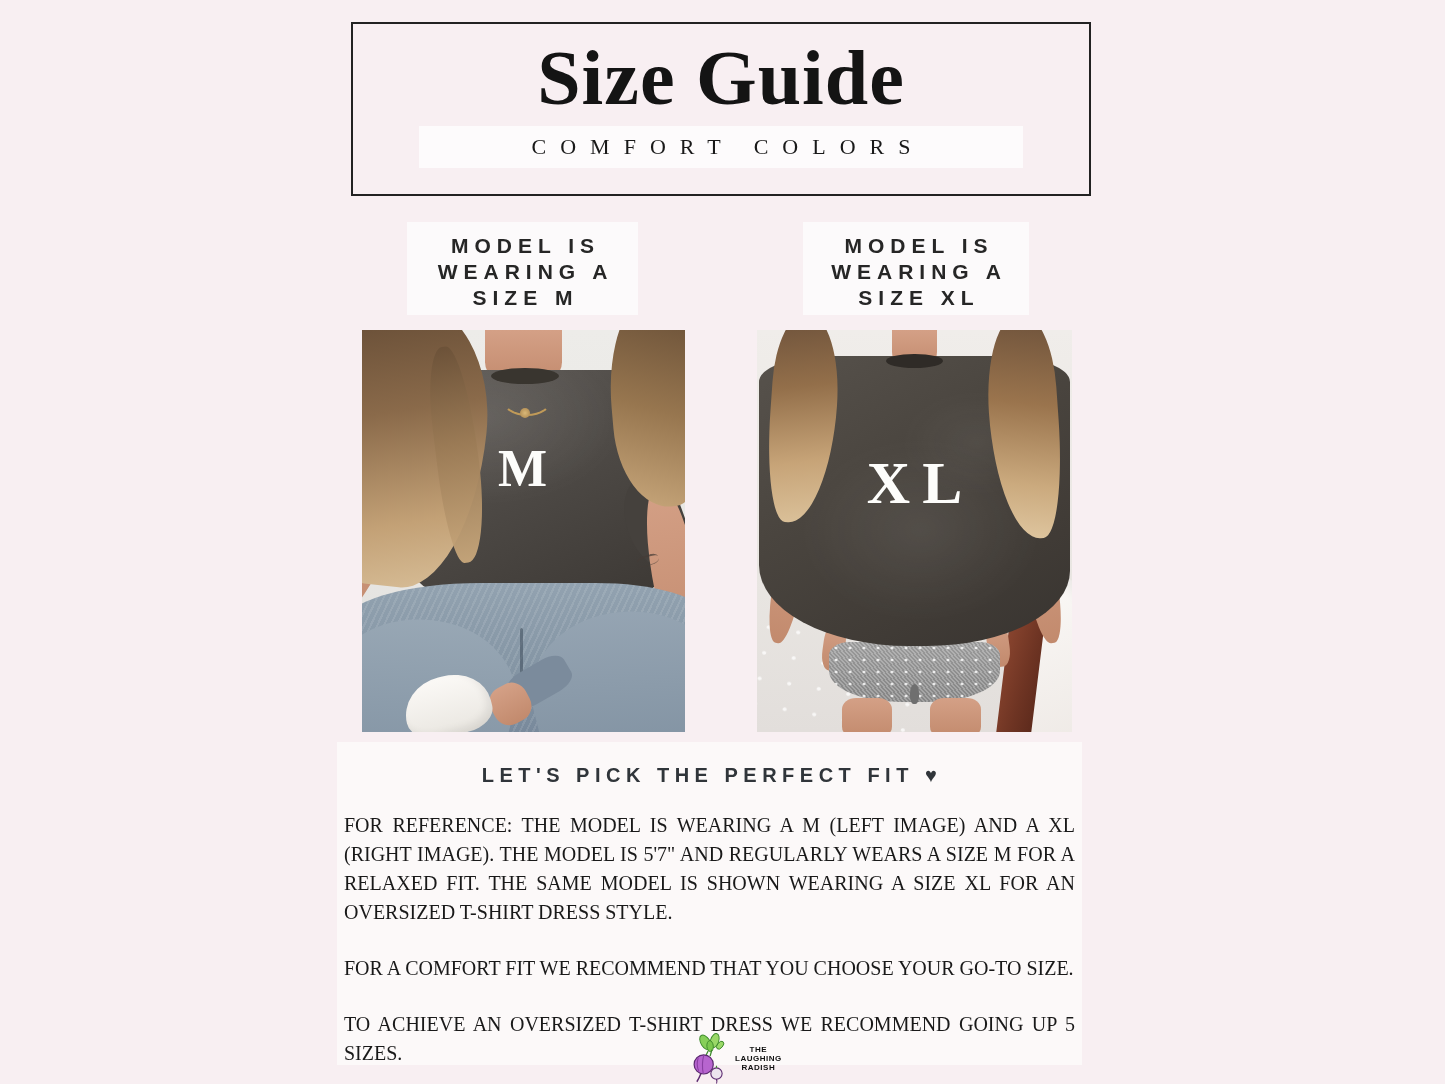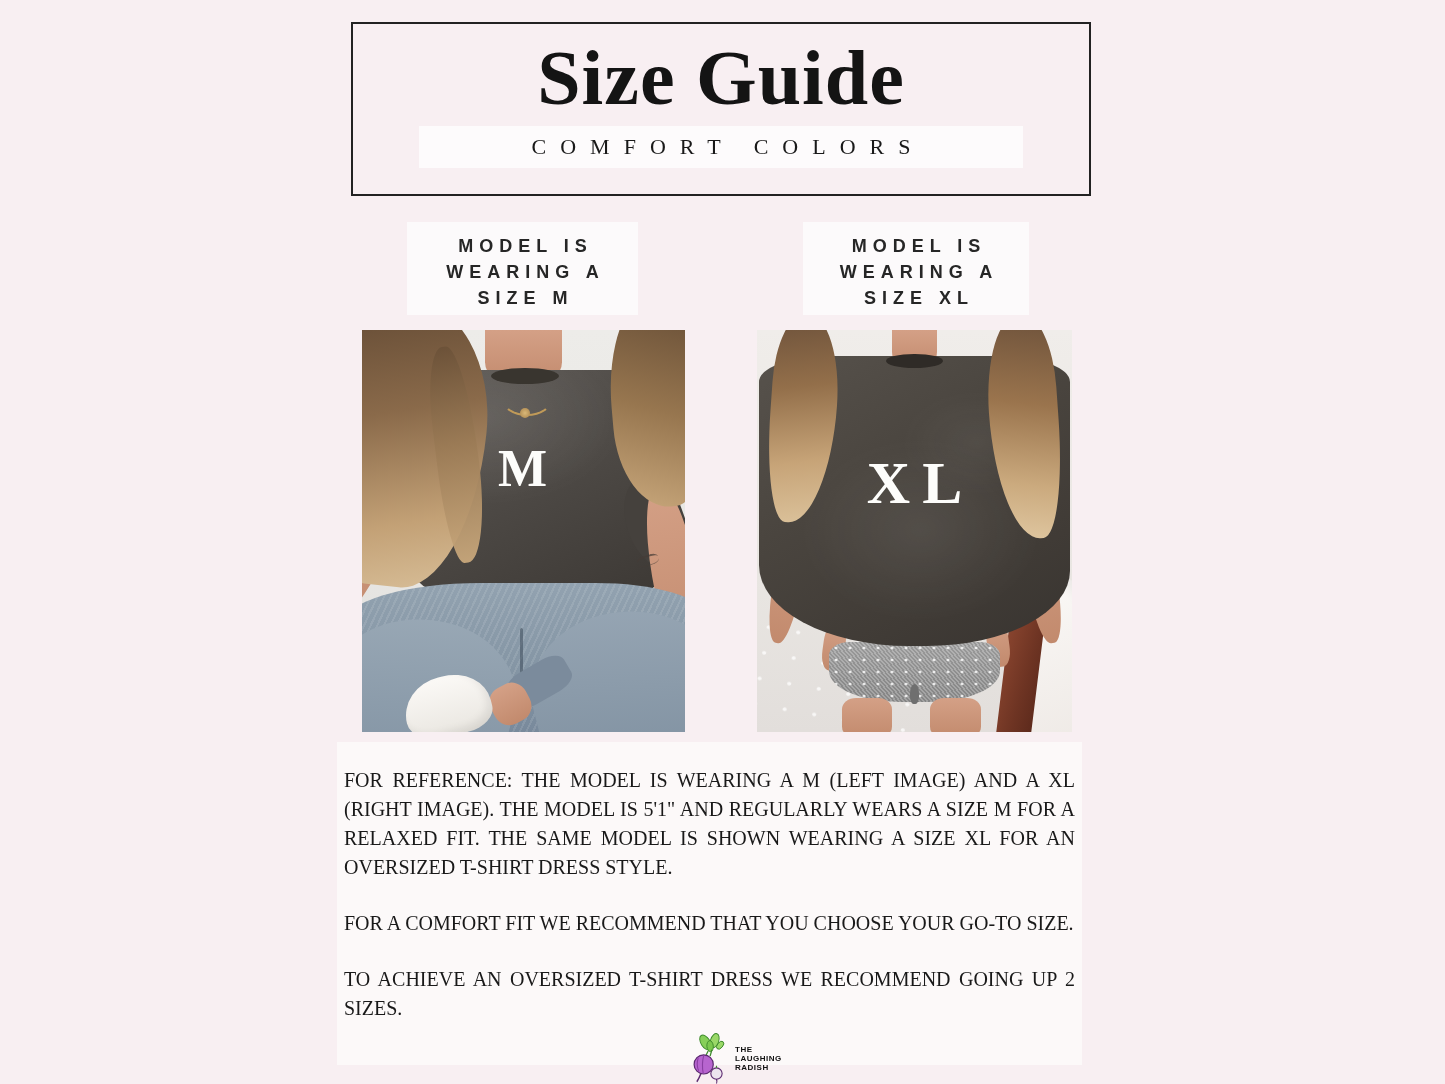--- a/index.html
+++ b/index.html
@@ -25,21 +25,21 @@
   }
   .subtitle {
     font-family:"Liberation Serif","DejaVu Serif",serif;
     font-size:22px; letter-spacing:14px; padding-left:14px; color:#191919;
   }
 
   
   .model-label {
     position:absolute; top:222px; height:93px; background:#fcfafb;
     box-sizing:border-box; padding-top:11px; text-align:center;
-    white-space:pre-line; font-weight:700; font-size:18px; line-height:26px;
+    white-space:pre-line; font-weight:700; font-size:21px; line-height:26px;
     letter-spacing:6px; padding-left:6px; color:#262626;
   }
   .model-label.m  { left:407px; width:231px; }
   .model-label.xl { left:803px; width:226px; }
 
   
   .photo { position:absolute; top:330px; height:402px; overflow:hidden; }
   .photo.m  { left:362px; width:323px; }
   .photo.xl { left:757px; width:315px; }
   .photo div { position:absolute; }
@@ -181,21 +181,21 @@
     margin:27px 7px 0 7px; text-align:justify; color:#191919;
     font-family:"Liberation Serif","DejaVu Serif",serif;
     font-size:20px; line-height:29px; font-stretch:condensed;
   }
   .fit-par.first { margin-top:24px; }
 
   
   .logo { position:absolute; left:690px; top:1032px; display:flex; align-items:center; gap:3px; }
   .logo-text {
     white-space:pre-line; color:#111; font-weight:800;
-    font-size:8px; line-height:9px; letter-spacing:.5px;
+    font-size:8px; line-height:9px; letter-spacing:.5px;text-align:center;
   }
 </style>
 </head>
 <body>
 
 <div class="page">
 
   <div class="title-box">
     <h1 class="title">Size Guide</h1>
     <div class="subtitle-strip">
@@ -251,23 +251,24 @@
     <div class="skin arm-left-xl"></div>
     <div class="skin arm-right-xl"></div>
     <div class="tee-xl"></div>
     <div class="collar-xl"></div>
     <div class="hair-left-xl"></div>
     <div class="hair-right-xl"></div>
     <div class="shirt-letter letter-xl">XL</div>
   </div>
 
   <div class="fit-panel">
-    <p class="fit-par first">FOR REFERENCE: THE MODEL IS WEARING A M (LEFT IMAGE) AND A XL (RIGHT IMAGE). THE MODEL IS 5'1" AND REGULARLY WEARS A SIZE M FOR A RELAXED FIT. THE SAME MODEL IS SHOWN WEARING A SIZE XL FOR AN OVERSIZED T-SHIRT DRESS STYLE.</p>
+    <h2 class="fit-heading">LET'S PICK THE PERFECT FIT ♥</h2>
+    <p class="fit-par first">FOR REFERENCE: THE MODEL IS WEARING A M (LEFT IMAGE) AND A XL (RIGHT IMAGE). THE MODEL IS 5'7" AND REGULARLY WEARS A SIZE M FOR A RELAXED FIT. THE SAME MODEL IS SHOWN WEARING A SIZE XL FOR AN OVERSIZED T-SHIRT DRESS STYLE.</p>
     <p class="fit-par">FOR A COMFORT FIT WE RECOMMEND THAT YOU CHOOSE YOUR GO-TO SIZE.</p>
-    <p class="fit-par">TO ACHIEVE AN OVERSIZED T-SHIRT DRESS WE RECOMMEND GOING UP 2 SIZES.</p>
+    <p class="fit-par">TO ACHIEVE AN OVERSIZED T-SHIRT DRESS WE RECOMMEND GOING UP 5 SIZES.</p>
   </div>
 
   <div class="logo">
     <svg width="42" height="52" viewBox="0 0 46 56">
       <ellipse cx="17" cy="11" rx="5" ry="9" fill="#86cf58" stroke="#3d8a2c" stroke-width="1" transform="rotate(-32 17 11)"></ellipse>
       <ellipse cx="27" cy="9" rx="4.5" ry="8" fill="#9ad868" stroke="#3d8a2c" stroke-width="1" transform="rotate(18 27 9)"></ellipse>
       <ellipse cx="22" cy="15" rx="3.5" ry="6" fill="#7cc84e" stroke="#3d8a2c" stroke-width="1" transform="rotate(-5 22 15)"></ellipse>
       <ellipse cx="33" cy="14" rx="3" ry="5" fill="#9ad868" stroke="#3d8a2c" stroke-width="1" transform="rotate(40 33 14)"></ellipse>
       <path d="M20 20 L17 26 M24 19 L22 26" stroke="#3d8a2c" stroke-width="1.4" fill="none"></path>
       <circle cx="15" cy="35" r="10.5" fill="#b765cf" stroke="#5c2a70" stroke-width="1.3"></circle>

